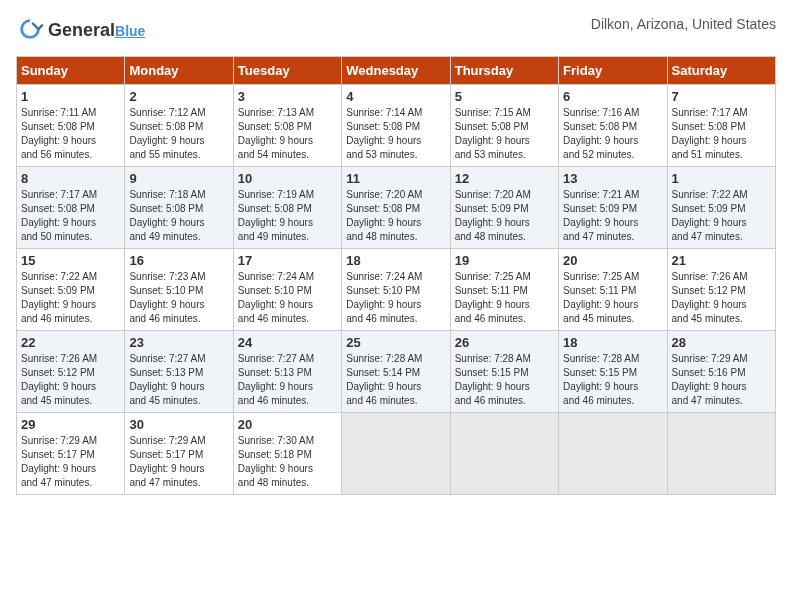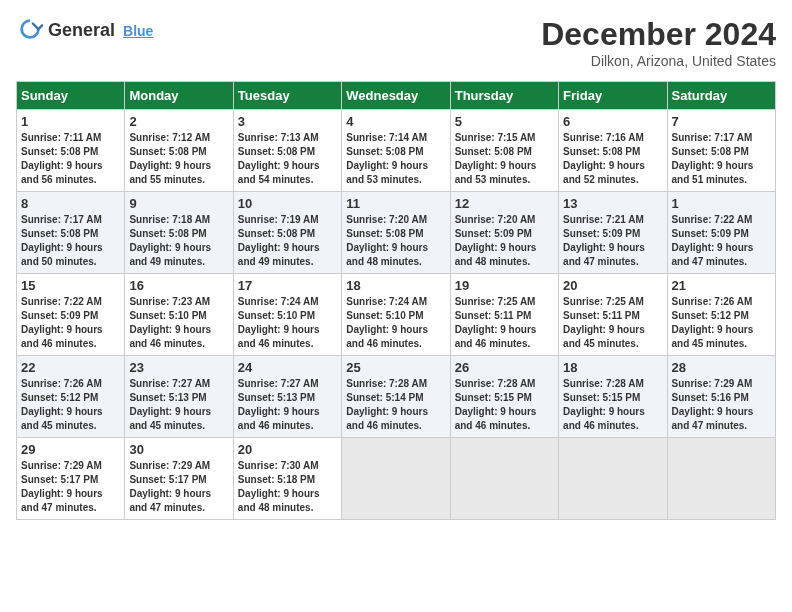--- a/index.html
+++ b/index.html
@@ -49,21 +49,21 @@
     .location-title {
       font-size: 14px;
       color: #555;
     }
     table {
       width: 100%;
       border-collapse: collapse;
       font-size: 11px;
     }
     thead tr th {
-      background-color: #15803d;
+      background-color: #c2410c;
       color: #fff;
       padding: 6px 4px;
       text-align: left;
       font-size: 13px;
       font-weight: bold;
       border: 1px solid #ccc;
     }
     tbody tr td {
       border: 1px solid #ccc;
       vertical-align: top;
@@ -81,44 +81,42 @@
       font-size: 13px;
       font-weight: bold;
       color: #333;
       display: block;
       margin-bottom: 2px;
     }
     .day-info {
       font-size: 10px;
       color: #333;
       line-height: 1.4;
-      font-weight: bold;
     }
     .empty-cell {
       background-color: #e8e8e8 !important;
     }
   </style>
 </head>
 <body>
 
 <div class="header-section">
   <div class="logo">
     <svg class="logo-icon" viewBox="0 0 30 30" xmlns="http://www.w3.org/2000/svg">
       <path d="M15 5 C10 5 6 9 6 14 C6 19 10 23 15 23 C20 23 24 19 24 14" fill="none" stroke="#4a90d9" stroke-width="3"></path>
       <path d="M18 8 L24 14 L28 10" fill="none" stroke="#3a6eaa" stroke-width="2.5" stroke-linecap="round"></path>
     </svg>
     <div>
-      <div style="display:flex; align-items:baseline; gap:8px;">
+      <div style="display:flex; align-items:baseline; gap:0px;">
         <span class="logo-text-general">General</span>
         <span class="logo-text-blue">Blue</span>
       </div>
     </div>
   </div>
   <div class="title-section">
-    <div class="month-title">December 2024</div>
     <div class="location-title">Dilkon, Arizona, United States</div>
   </div>
 </div>
 
 <table>
   <thead>
     <tr id="weekday-header">
     <th>Sunday</th>
         <th>Monday</th>
         <th>Tuesday</th>

